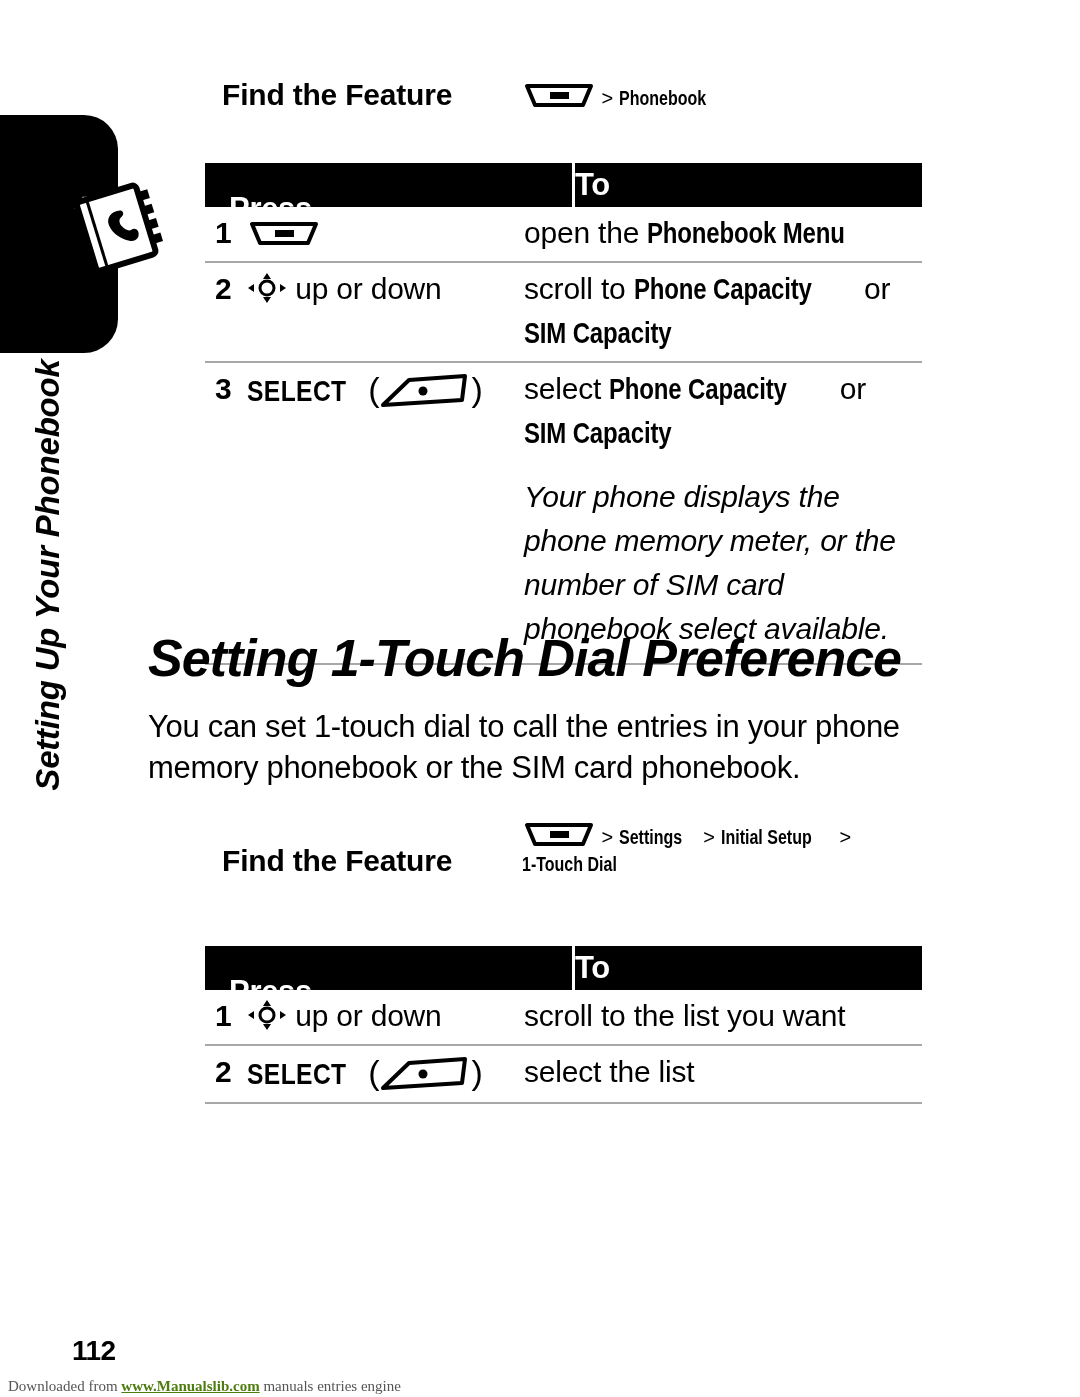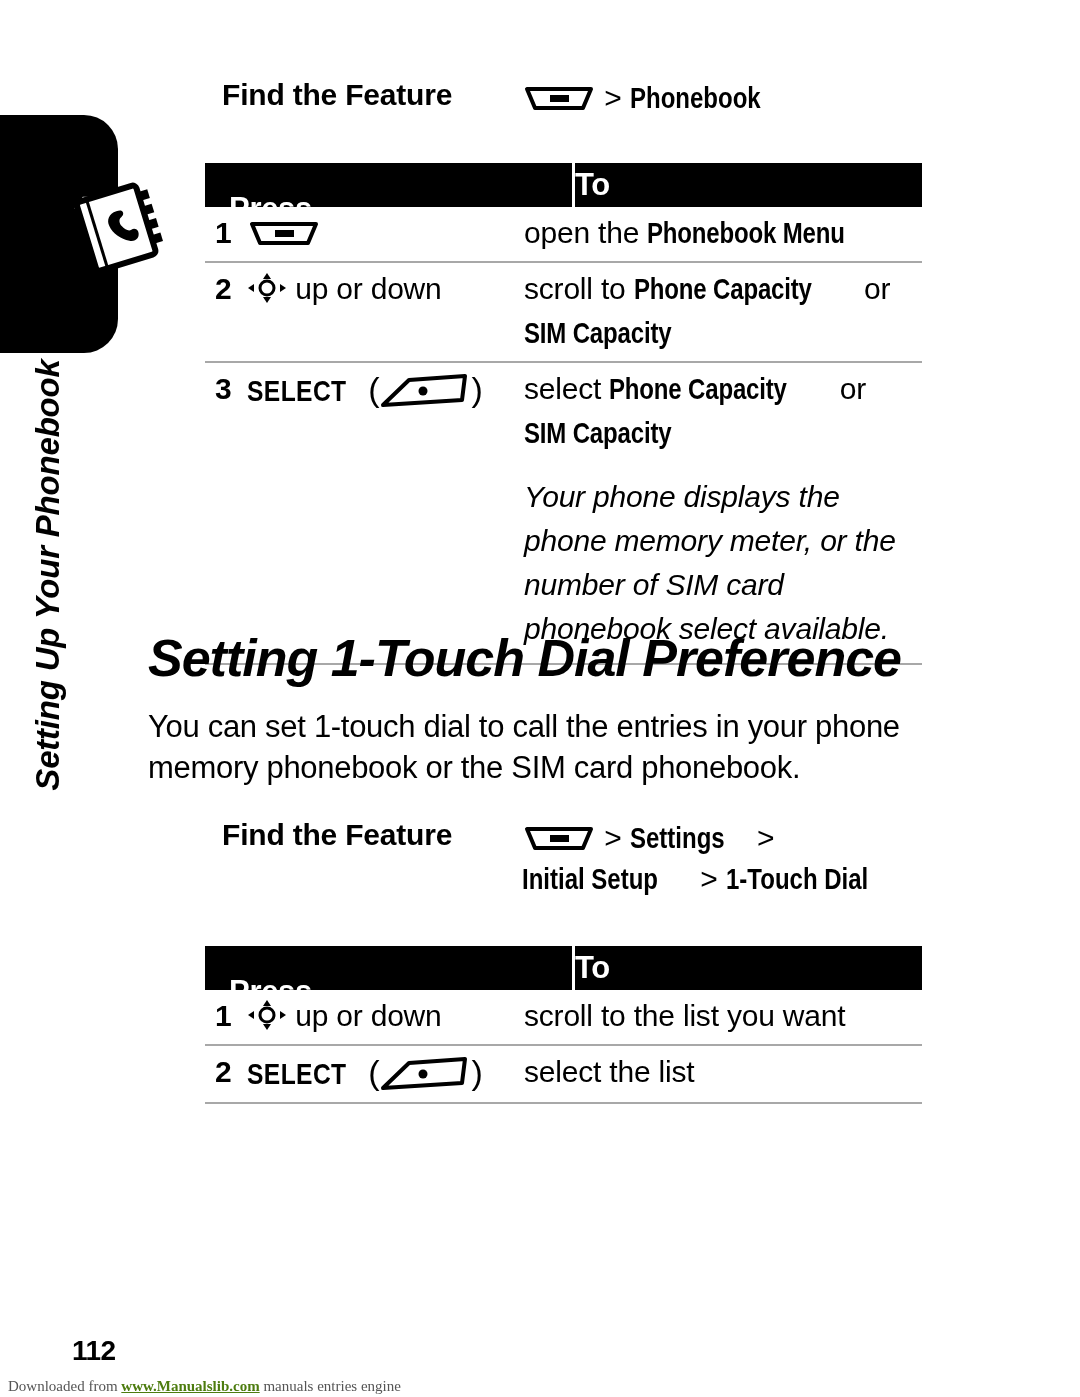--- a/index.html
+++ b/index.html
@@ -46,31 +46,31 @@
     transform: rotate(-90deg);
     transform-origin: 50% 50%;
     letter-spacing: -0.2px;
     white-space: nowrap;
   }
 
   
   .find-row {
     position: absolute;
     display: flex;
-    align-items: flex-start;
+    align-items: flex-end;
   }
   .find-label {
     width: 300px;
     font-size: 30px;
     font-weight: bold;
     letter-spacing: -0.2px;
     font-family: "Liberation Sans", sans-serif;
   }
   .find-path {
-    font-size: 30px;
+    font-size: 20px;
     font-weight: bold;
     font-stretch: condensed;
     line-height: 1.35;
     max-width: 400px;
   }
   .find-path .sep {
     font-weight: normal;
     font-family: "Liberation Sans", sans-serif;
   }
   .path-item {

